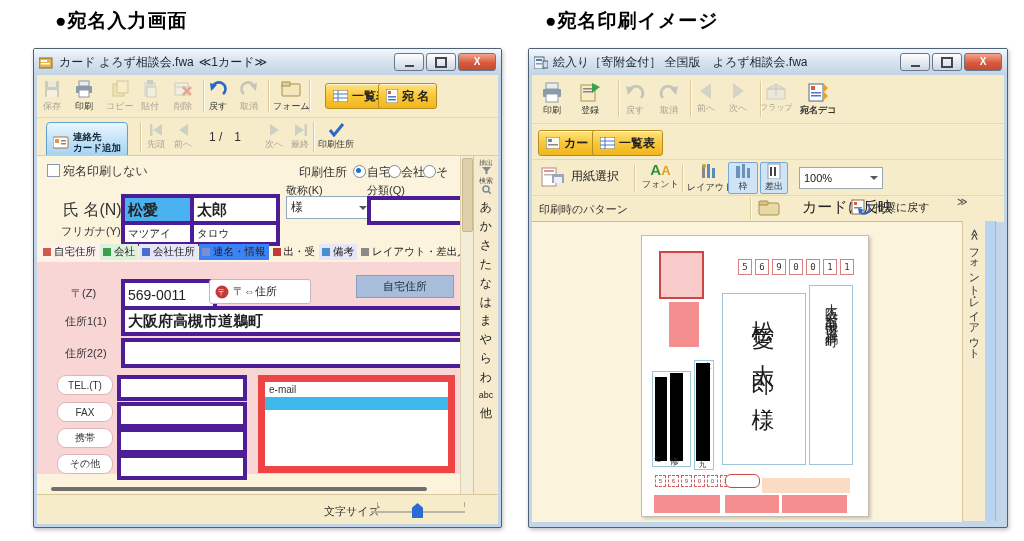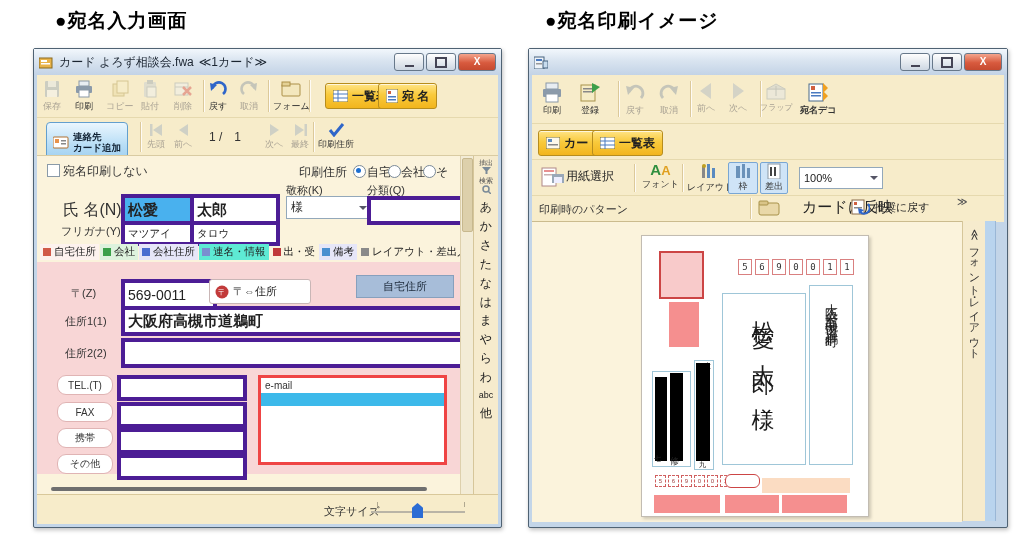--- a/index.html
+++ b/index.html
@@ -53,21 +53,21 @@
   .chk{position:absolute;width:11px;height:11px;background:#fff;border:1px solid #8a9aa8;}
   .rad{position:absolute;width:11px;height:11px;border-radius:50%;background:#fff;border:1px solid #7a8a98;}
   .rad.on{background:#fff;}
   .rad.on::after{content:"";position:absolute;left:2px;top:2px;width:5px;height:5px;border-radius:50%;background:#1d6fd1;}
   .plbl{position:absolute;width:54px;height:18px;background:#fff;border:1px solid #e0b4b4;border-radius:9px;
         display:flex;align-items:center;justify-content:center;font-size:10px;color:#333;}
   .badge{position:absolute;background:#a7bdd9;border:1px solid #87a0bd;font-size:11px;color:#1c2a3a;
          display:flex;align-items:center;justify-content:center;}
   .ftab{display:flex;align-items:center;gap:3px;padding:1px 3px;font-size:10.5px;color:#222;white-space:nowrap;}
   .ticon{width:8px;height:8px;display:inline-block;}
-  .ebox{position:absolute;background:#fff;border:3px solid #ef4444;}
+  .ebox{position:absolute;background:#fff;border:7px solid #ef4444;}
   .ebox .ehead{height:15px;font-size:10px;display:flex;align-items:center;padding:0 4px;color:#333;}
   .ebox .esel{height:13px;background:#3cb9ea;}
   .vscroll{position:absolute;right:25px;top:0;bottom:0;width:12px;background:#f3ecd6;border-left:1px solid #ddd0ac;}
   .vthumb{position:absolute;left:1px;top:2px;width:9px;height:72px;background:#ddd0ab;border:1px solid #c7b88e;border-radius:2px;}
   .idx{position:absolute;right:0;top:0;bottom:0;width:24px;background:#f6ebcd;border-left:1px solid #d6c69a;
        display:flex;flex-direction:column;align-items:center;font-size:12px;color:#222;}
   .idx .sm{font-size:7px;color:#555;line-height:1.1;text-align:center;}
   .idx .lt{line-height:1.58;}
   .hscroll{position:absolute;left:14px;bottom:5px;width:376px;height:4px;background:#6f6f6f;border-radius:2px;}
   .lw-foot{position:absolute;left:3px;right:3px;bottom:3px;height:29px;background:#f7ecca;border-top:1px solid #d9c89a;}
@@ -295,21 +295,21 @@
           <span>自宅住所</span>
         </span>
       <span class="ftab" style="background:#ddf2dd">
           <span class="ticon" style="background:#3aa04a"></span>
           <span>会社</span>
         </span>
       <span class="ftab" style="background:#e6e6f8">
           <span class="ticon" style="background:#4a6ed0"></span>
           <span>会社住所</span>
         </span>
-      <span class="ftab" style="background:#5eead4">
+      <span class="ftab" style="background:#3b82f6">
           <span class="ticon" style="background:#7a8fd0"></span>
           <span>連名・情報</span>
         </span>
       <span class="ftab">
           <span class="ticon" style="background:#c03a3a"></span>
           <span>出・受</span>
         </span>
       <span class="ftab" style="background:#e6e6f8">
           <span class="ticon" style="background:#4a90d0"></span>
           <span>備考</span>
@@ -395,20 +395,21 @@
 </div>
 
 <div class="win" style="left:528px;top:48px;width:478px;height:478px">
   <div class="tbar">
     <svg width="14" height="13">
         <rect x="0" y="1" width="10" height="12" fill="#eef3f8" stroke="#46637f"></rect>
         <rect x="2" y="3" width="6" height="2" fill="#4a7ac0"></rect>
         <rect x="2" y="7" width="6" height="1.5" fill="#999"></rect>
         <rect x="9" y="5" width="5" height="7" fill="#c8dcee" stroke="#46637f"></rect>
       </svg>
+    <span class="ttl">絵入り［寄附金付］ 全国版　よろず相談会.fwa</span>
     <span class="wbtns">
       <span class="wb">
           <span class="mingl"></span>
         </span>
       <span class="wb">
           <span class="maxgl"></span>
         </span>
       <span class="wb close">
           <span>X</span>
         </span>
@@ -497,21 +498,21 @@
           <rect x="0" y="0" width="15" height="12" fill="#fff" stroke="#7a6a20"></rect>
           <line x1="0" y1="4" x2="15" y2="4" stroke="#4a7ac0"></line>
           <line x1="0" y1="8" x2="15" y2="8" stroke="#4a7ac0"></line>
           <line x1="5" y1="0" x2="5" y2="12" stroke="#4a7ac0"></line>
         </svg>
       <span>一覧表</span>
     </div>
   </div>
 
   <div class="tb" style="left:3px;right:3px;top:110px;height:36px;border-top:1px solid #e6d9ae">
-    <div class="abs" style="left:8px;top:4px;display:flex;align-items:center;font-size:12px">
+    <div class="abs" style="left:8px;top:4px;display:flex;align-items:center;gap:5px;font-size:12px">
       <svg width="26" height="24">
           <rect x="2" y="4" width="14" height="18" fill="#fff" stroke="#b08888"></rect>
           <rect x="4" y="6" width="10" height="2" fill="#e89090"></rect>
           <rect x="4" y="10" width="10" height="1.5" fill="#c8b0b0"></rect>
           <rect x="12" y="10" width="12" height="9" fill="#9aa8b8"></rect>
           <rect x="14" y="13" width="8" height="6" fill="#eef"></rect>
         </svg>
       <span>用紙選択</span>
     </div>
     <div class="vsep" style="left:102px;top:4px;height:28px"></div>

